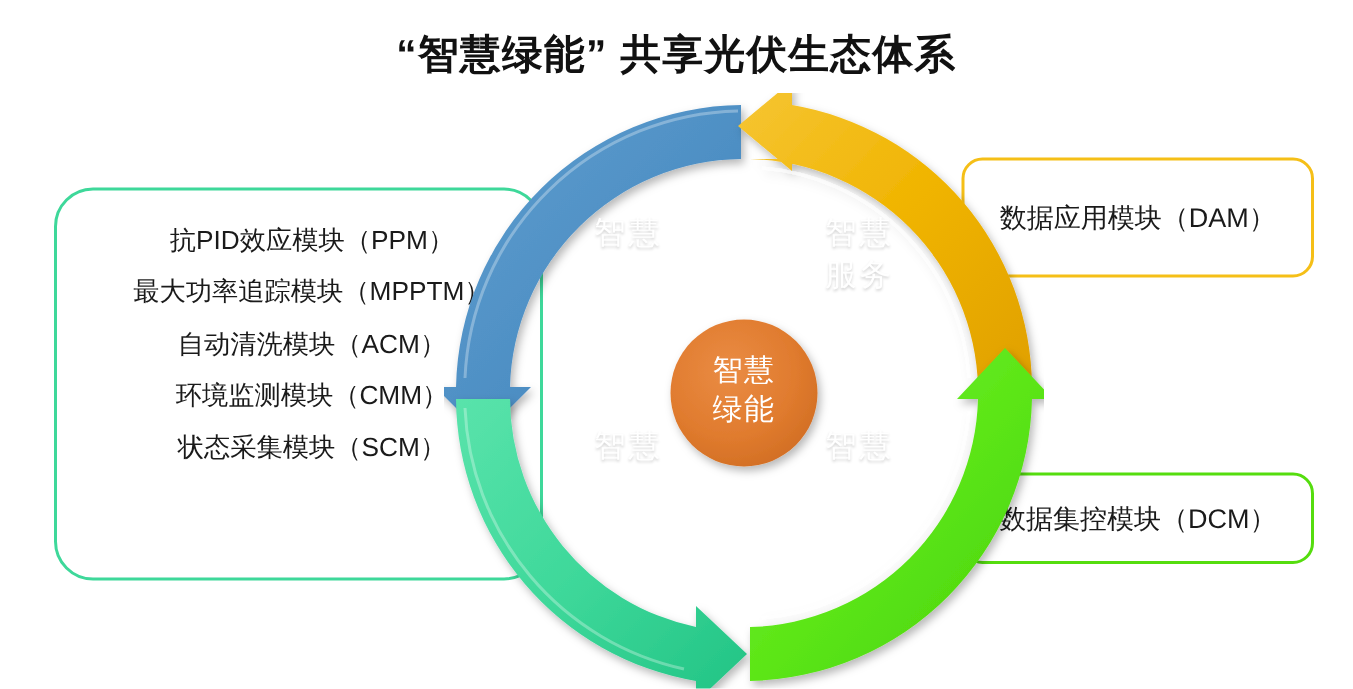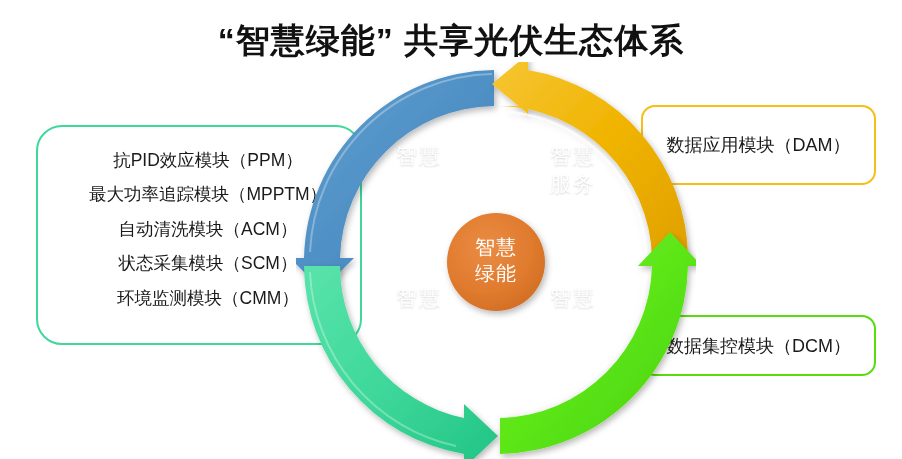--- a/index.html
+++ b/index.html
@@ -21,41 +21,41 @@
     height: 459px;
   }
 
   
   .title {
     position: absolute;
     top: 18px;
     left: 0;
     width: 902px;
     text-align: center;
-    font-size: 34px;
+    font-size: 27px;
     font-weight: bold;
     color: #111111;
     letter-spacing: 1px;
     white-space: nowrap;
   }
 
   
   .panel {
     position: absolute;
     box-sizing: border-box;
     background: transparent;
     border-style: solid;
     border-width: 2px;
   }
 
   .panel-left {
     left: 36px;
     top: 125px;
     width: 326px;
-    height: 220px;
+    height: 262px;
     border-color: #3ed89a;
     border-radius: 26px;
   }
 
   .module-list {
     position: absolute;
     left: 20px;
     top: 16px;
     width: 300px;
   }
@@ -144,22 +144,22 @@
 
 <div id="canvas">
 
   <div class="title">“智慧绿能” 共享光伏生态体系</div>
 
   <div class="panel panel-left">
     <div class="module-list">
       <div class="module-item">抗PID效应模块（PPM）</div>
       <div class="module-item">最大功率追踪模块（MPPTM）</div>
       <div class="module-item">自动清洗模块（ACM）</div>
+      <div class="module-item">环境监测模块（CMM）</div>
       <div class="module-item">状态采集模块（SCM）</div>
-      <div class="module-item">环境监测模块（CMM）</div>
     </div>
   </div>
 
   <div class="panel panel-top-right">
     <div class="panel-label">数据应用模块（DAM）</div>
   </div>
 
   <div class="panel panel-bottom-right">
     <div class="panel-label">数据集控模块（DCM）</div>
   </div>

